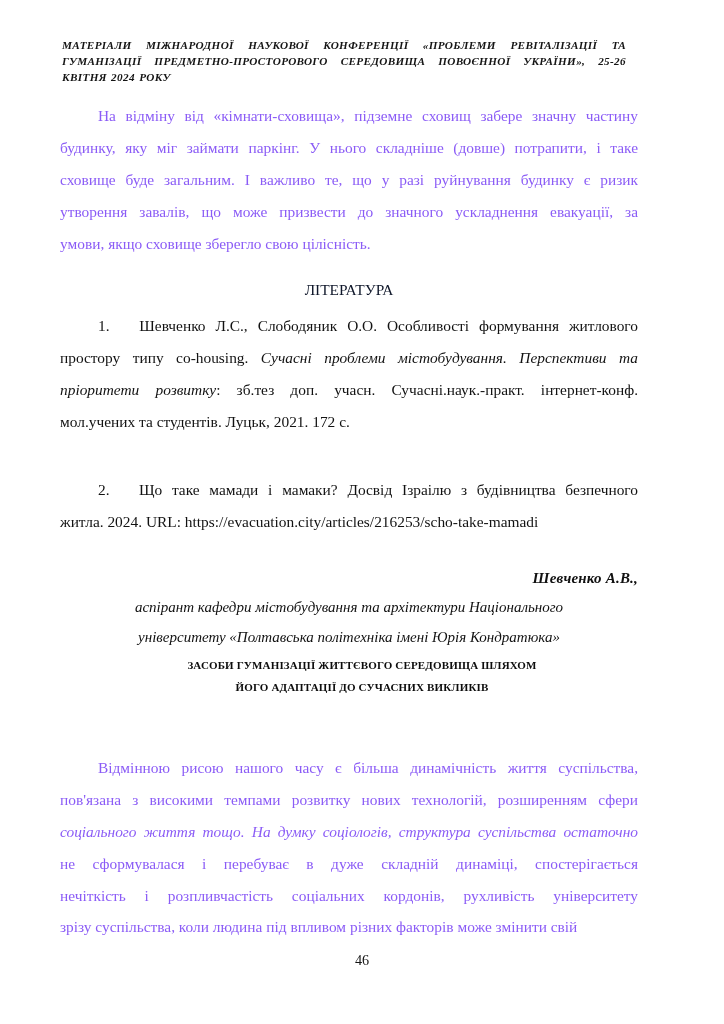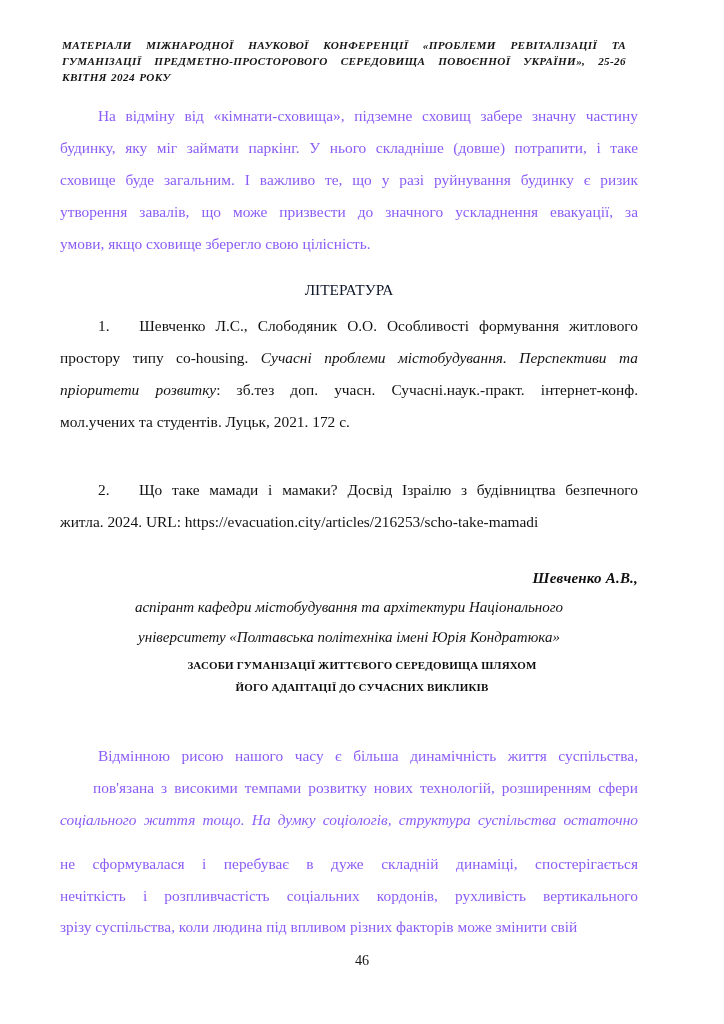--- a/index.html
+++ b/index.html
@@ -179,23 +179,23 @@
     <span class="author-aff">аспірант кафедри містобудування та архітектури Національного</span>
     <span class="author-aff">університету «Полтавська політехніка імені Юрія Кондратюка»</span>
   </div>
 
   <div class="article-title" style="top:655px;">
     <span>ЗАСОБИ ГУМАНІЗАЦІЇ ЖИТТЄВОГО СЕРЕДОВИЩА ШЛЯХОМ</span>
     <span>ЙОГО АДАПТАЦІЇ ДО СУЧАСНИХ ВИКЛИКІВ</span>
   </div>
 
   <div class="body-block" style="top:740px;">
-    <span class="para-line" style="white-space: nowrap;"><span class="ind"></span><span>Відмінною рисою нашого часу є більша динамічність життя суспільства,</span></span>
-    <span class="para-line" style="white-space: nowrap; margin-left: 33px;">пов'язана з високими темпами розвитку нових технологій, розширенням сфери</span>
+    <span class="para-line" style="white-space: nowrap; margin-top: 12px;"><span class="ind"></span><span>Відмінною рисою нашого часу є більша динамічність життя суспільства,</span></span>
+    <span class="para-line" style="white-space: nowrap;">пов'язана з високими темпами розвитку нових технологій, розширенням сфери</span>
     <span class="para-line" style="white-space: nowrap; font-style: italic;">соціального життя тощо. На думку соціологів, структура суспільства остаточно</span>
-    <span class="para-line" style="white-space: nowrap; margin-top: 12px;">не сформувалася і перебуває в дуже складній динаміці, спостерігається</span>
-    <span class="para-line" style="white-space: nowrap;">нечіткість і розпливчастість соціальних кордонів, рухливість вертикального</span>
+    <span class="para-line" style="white-space: nowrap;">не сформувалася і перебуває в дуже складній динаміці, спостерігається</span>
+    <span class="para-line" style="white-space: nowrap;">нечіткість і розпливчастість соціальних кордонів, рухливість університету</span>
     <span class="para-line last">зрізу суспільства, коли людина під впливом різних факторів може змінити свій</span>
   </div>
 
   <div class="page-number" style="top:952px;">46</div>
 
 </div>
 
 </body></html>

